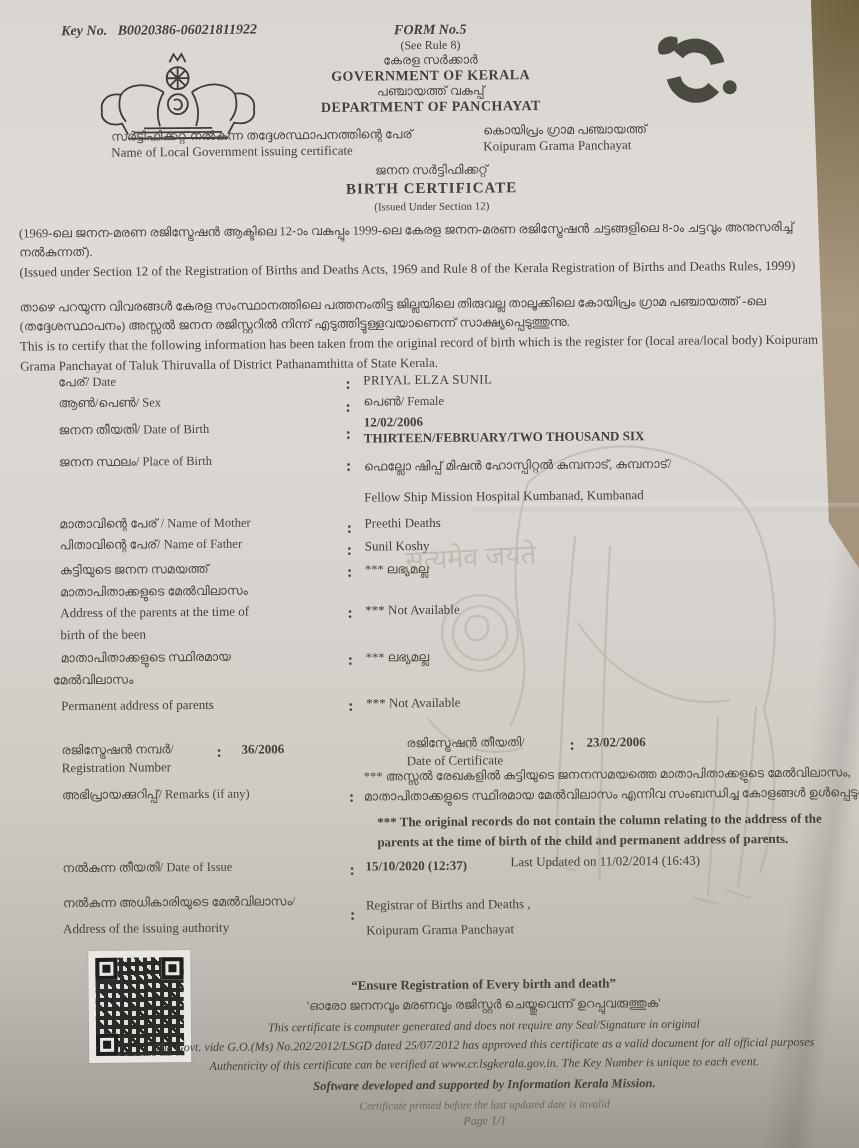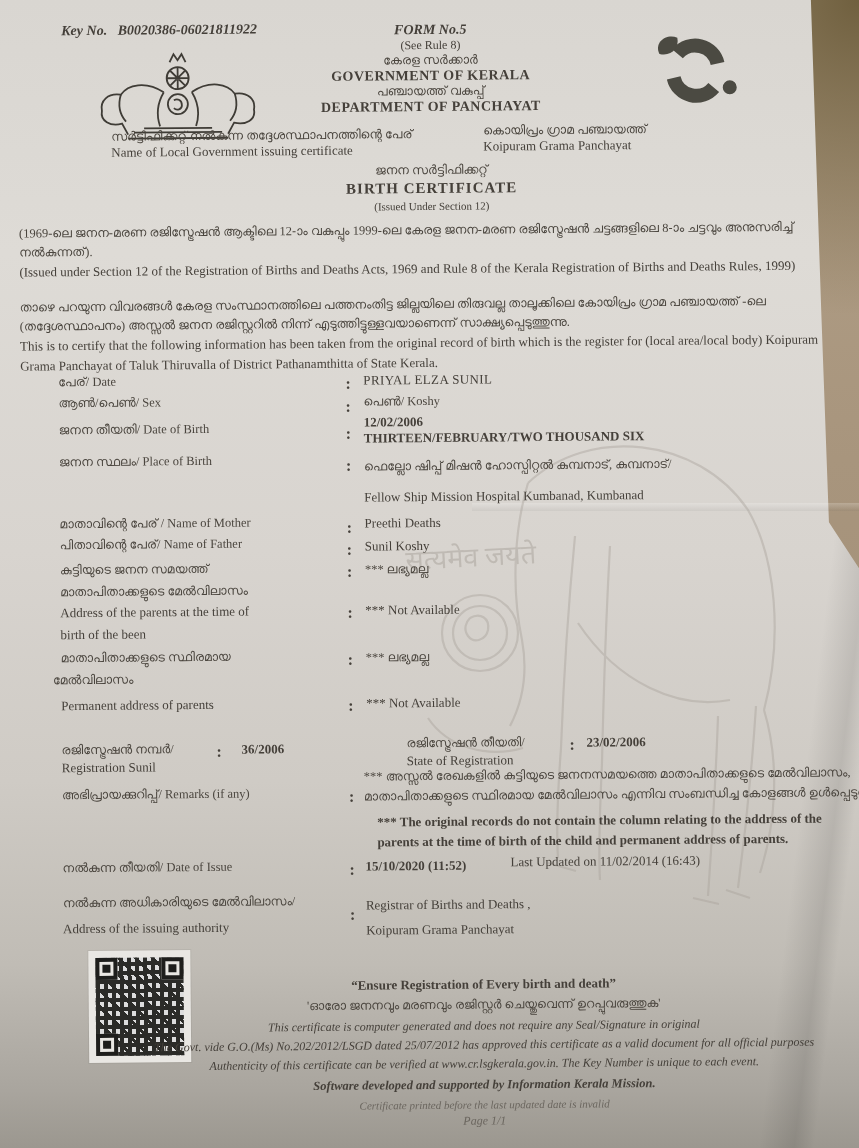--- a/index.html
+++ b/index.html
@@ -124,21 +124,21 @@
     <div class="abs wrap t13 lh" style="left:22px;top:259px;width:800px">(Issued under Section 12 of the Registration of Births and Deaths Acts, 1969 and Rule 8 of the Kerala Registration of Births and Deaths Rules, 1999)</div>
     <div class="abs wrap ml lh" style="left:22px;top:295px;width:812px">താഴെ പറയുന്ന വിവരങ്ങൾ കേരള സംസ്ഥാനത്തിലെ പത്തനംതിട്ട ജില്ലയിലെ തിരുവല്ല താലൂക്കിലെ കോയിപ്രം ഗ്രാമ പഞ്ചായത്ത് -ലെ (തദ്ദേശസ്ഥാപനം) അസ്സൽ ജനന രജിസ്റ്ററിൽ നിന്ന് എടുത്തിട്ടുള്ളവയാണെന്ന് സാക്ഷ്യപ്പെടുത്തുന്നു.</div>
     <div class="abs wrap t13 lh" style="left:22px;top:333px;width:812px">This is to certify that the following information has been taken from the original record of birth which is the register for (local area/local body) Koipuram Grama Panchayat of Taluk Thiruvalla of District Pathanamthitta of State Kerala.</div>
 
     <div class="abs ml" style="left:60px;top:372px">പേര്/ Date</div>
     <div class="abs colon" style="left:347px;top:374px">:</div>
     <div class="abs t13" style="left:365px;top:372px;letter-spacing:.4px">PRIYAL ELZA SUNIL</div>
 
     <div class="abs ml" style="left:60px;top:393px">ആൺ/പെൺ/ Sex</div>
     <div class="abs colon" style="left:347px;top:397px">:</div>
-    <div class="abs ml" style="left:365px;top:394px">പെൺ/ Koshy</div>
+    <div class="abs ml" style="left:365px;top:394px">പെൺ/ Female</div>
 
     <div class="abs ml" style="left:60px;top:420px">ജനന തീയതി/ Date of Birth</div>
     <div class="abs colon" style="left:347px;top:424px">:</div>
     <div class="abs b t13" style="left:365px;top:414px">12/02/2006</div>
     <div class="abs b t13" style="left:365px;top:430px">THIRTEEN/FEBRUARY/TWO THOUSAND  SIX</div>
 
     <div class="abs ml" style="left:60px;top:452px">ജനന സ്ഥലം/ Place of Birth</div>
     <div class="abs colon" style="left:347px;top:456px">:</div>
     <div class="abs ml" style="left:365px;top:459px">ഫെല്ലോ ഷിപ്പ് മിഷൻ ഹോസ്പിറ്റൽ കുമ്പനാട്, കുമ്പനാട്/</div>
     <div class="abs t13" style="left:365px;top:489px">Fellow Ship Mission Hospital Kumbanad, Kumbanad</div>
@@ -166,36 +166,36 @@
     <div class="abs colon" style="left:347px;top:650px">:</div>
     <div class="abs ml" style="left:365px;top:650px">*** ലഭ്യമല്ല</div>
 
     <div class="abs t13" style="left:60px;top:695px">Permanent address of parents</div>
     <div class="abs colon" style="left:347px;top:696px">:</div>
     <div class="abs t13" style="left:365px;top:695px">*** Not Available</div>
 
     <div class="abs ml" style="left:60px;top:740px">രജിസ്ട്രേഷൻ നമ്പർ/</div>
     <div class="abs colon" style="left:215px;top:741px">:</div>
     <div class="abs b t13" style="left:240px;top:740px">36/2006</div>
-    <div class="abs t13" style="left:60px;top:757px">Registration Sunil</div>
+    <div class="abs t13" style="left:60px;top:757px">Registration Number</div>
 
     <div class="abs ml" style="left:405px;top:736px">രജിസ്ട്രേഷൻ തീയതി/</div>
     <div class="abs colon" style="left:568px;top:737px">:</div>
     <div class="abs b t13" style="left:585px;top:736px">23/02/2006</div>
-    <div class="abs t13" style="left:405px;top:753px">State of Registration</div>
+    <div class="abs t13" style="left:405px;top:753px">Date of Certificate</div>
 
     <div class="abs ml" style="left:60px;top:785px">അഭിപ്രായക്കുറിപ്പ്/ Remarks (if any)</div>
     <div class="abs colon" style="left:347px;top:787px">:</div>
     <div class="abs ml" style="left:362px;top:769px">*** അസ്സൽ രേഖകളിൽ കുട്ടിയുടെ ജനനസമയത്തെ മാതാപിതാക്കളുടെ മേൽവിലാസം,</div>
     <div class="abs ml" style="left:362px;top:789px">മാതാപിതാക്കളുടെ സ്ഥിരമായ മേൽവിലാസം എന്നിവ സംബന്ധിച്ച കോളങ്ങൾ ഉൾപ്പെടുന്നില്ല</div>
     <div class="abs wrap b t13 lh" style="left:375px;top:812px;width:462px;font-weight:600">*** The original records do not contain the column relating to the address of the parents at the time of birth of the child and permanent address of parents.</div>
 
     <div class="abs ml" style="left:60px;top:858px">നൽകുന്ന തീയതി/ Date of Issue</div>
     <div class="abs colon" style="left:347px;top:860px">:</div>
-    <div class="abs b t13" style="left:363px;top:858px">15/10/2020 (11:52)</div>
+    <div class="abs b t13" style="left:363px;top:858px">15/10/2020 (12:37)</div>
     <div class="abs t13" style="left:508px;top:855px">Last Updated on  11/02/2014 (16:43)</div>
 
     <div class="abs ml" style="left:60px;top:893px">നൽകുന്ന അധികാരിയുടെ മേൽവിലാസം/</div>
     <div class="abs t13" style="left:60px;top:918px">Address of the issuing authority</div>
     <div class="abs colon" style="left:347px;top:905px">:</div>
     <div class="abs t13" style="left:363px;top:897px">Registrar of Births and Deaths ,</div>
     <div class="abs t13" style="left:363px;top:922px">Koipuram Grama Panchayat</div>
 
     <div class="qr">
       <div class="qr-inner">

